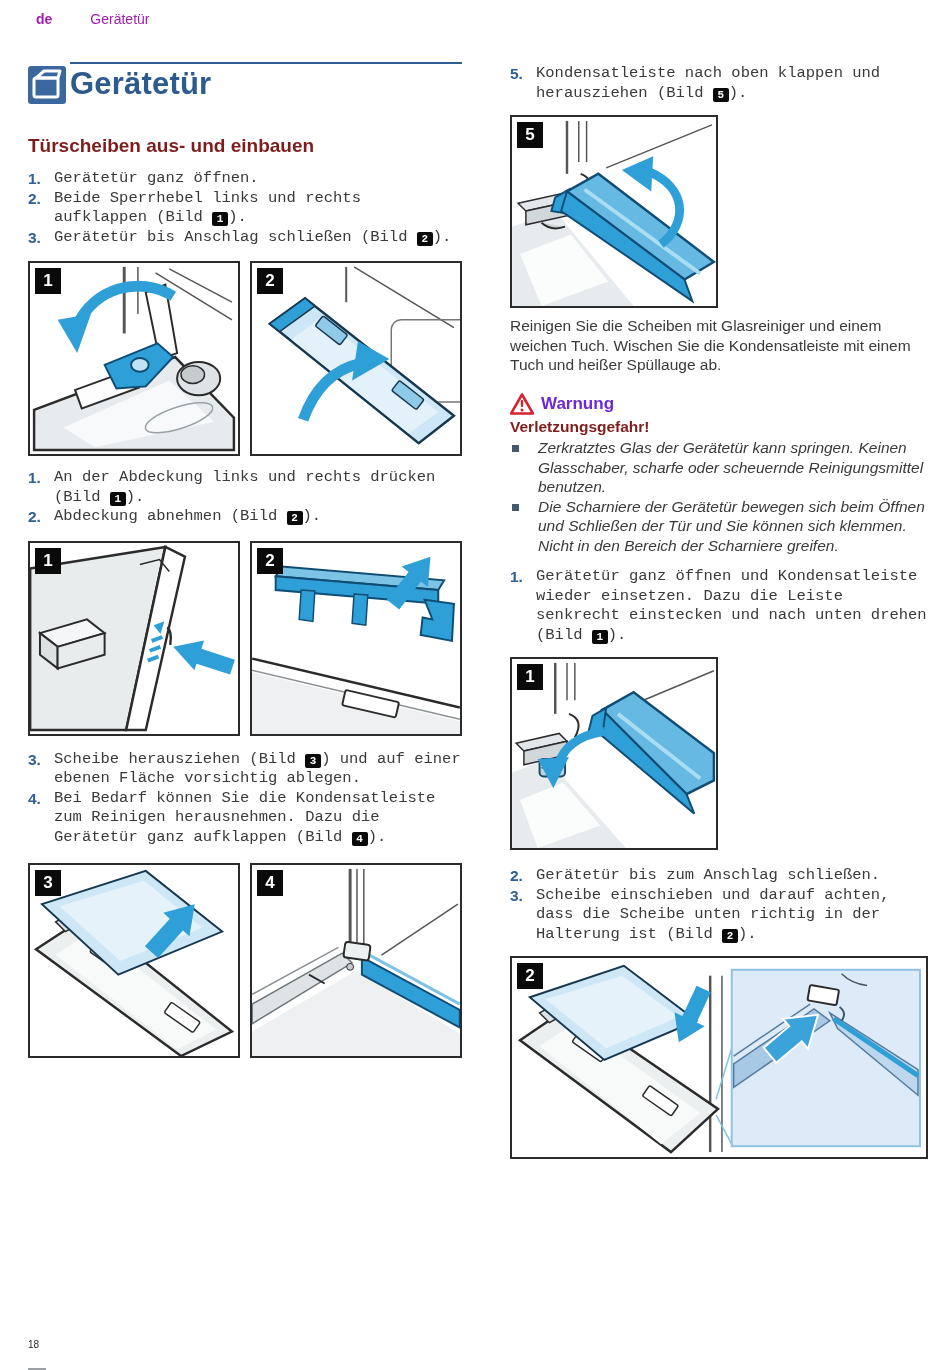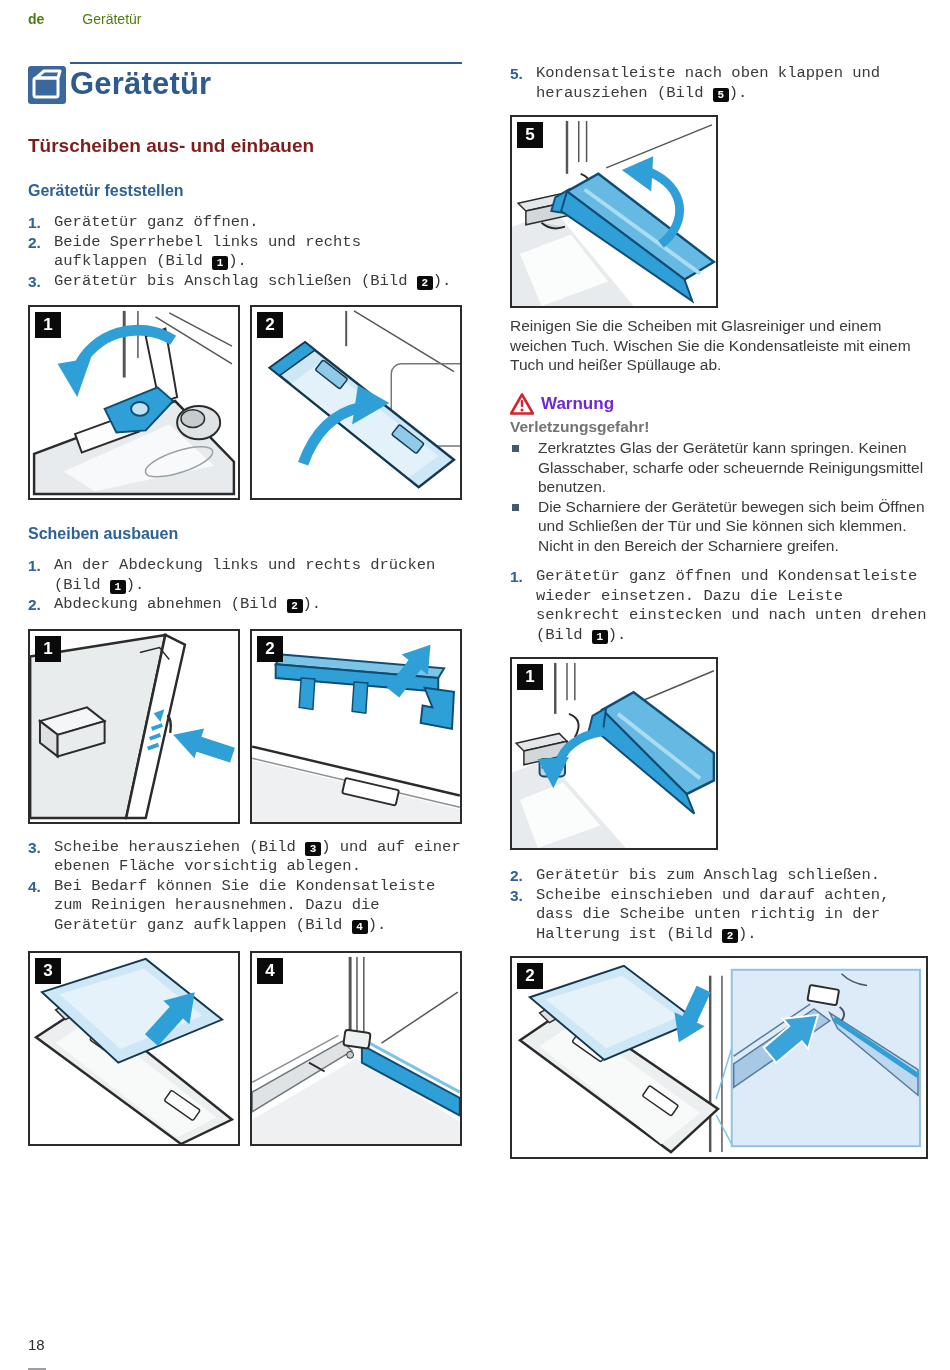--- a/index.html
+++ b/index.html
@@ -1,21 +1,21 @@
 <!DOCTYPE html>
 <html lang="de"><head>
 <meta charset="utf-8">
 <style>
   html,body{margin:0;padding:0;background:#ffffff;}
   body{
     width:950px;height:1370px;position:relative;overflow:hidden;
     font-family:"Liberation Sans","DejaVu Sans",sans-serif;
     color:#3a3a3a;font-size:15.5px;line-height:19.5px;
   }
-  .page-header{position:absolute;top:10px;left:28px;font-size:14px;color:#4d7c0f;}
+  .page-header{position:absolute;top:10px;left:36px;font-size:14px;color:#a21caf;}
   .page-header .lang{font-weight:bold;margin-right:38px;}
   .col-left{position:absolute;left:28px;top:58px;width:434px;}
   .col-right{position:absolute;left:510px;top:58px;width:420px;}
 
   
   .doc-title{display:flex;align-items:flex-start;margin:4px 0 0 0;}
   .door-icon-box{width:38px;height:38px;flex:0 0 38px;margin-top:4px;}
   .doc-title-right{flex:1;margin-left:4px;}
   .title-rule{border-top:2px solid #2e5e91;margin-bottom:2px;}
   h1{margin:0;font-size:31px;line-height:36px;color:#2d5b8e;font-weight:bold;letter-spacing:0.2px;}
@@ -43,26 +43,26 @@
   .figure svg{position:absolute;left:0;top:0;width:100%;height:100%;}
   .fig-badge{position:absolute;top:5px;left:5px;width:26px;height:26px;background:#0a0a0a;
              color:#fff;font-size:17px;font-weight:bold;display:flex;align-items:center;
              justify-content:center;z-index:2;}
 
   
   .warning{margin-top:18px;}
   .warn-head{display:flex;align-items:center;}
   .warn-tri{width:24px;height:22px;margin-right:7px;}
   .warn-title{font-size:17px;font-weight:bold;color:#6d28d9;}
-  .warn-sub{font-weight:bold;color:#737373;margin-top:2px;}
+  .warn-sub{font-weight:bold;color:#7f1d1d;margin-top:2px;}
   ul.warn-list{list-style:none;margin:2px 0 0 0;padding:0;}
-  ul.warn-list li{display:flex;}
+  ul.warn-list li{display:flex;font-style:italic;}
   ul.warn-list .sq{flex:0 0 28px;position:relative;}
   ul.warn-list .sq::before{content:"";position:absolute;left:2px;top:7px;width:7px;height:7px;background:#44596e;}
-  .page-number{position:absolute;left:28px;bottom:16px;font-size:15px;color:#2b2b2b;}
+  .page-number{position:absolute;left:28px;bottom:16px;font-size:10px;color:#2b2b2b;}
   .bottom-mark{position:absolute;left:28px;bottom:0;width:18px;height:2px;background:#9aa0a4;}
 </style>
 </head>
 <body>
 
 <div class="page-header">
   <span class="lang">de</span><span>Gerätetür</span>
 </div>
 
 <div class="col-left">
@@ -77,21 +77,20 @@
     </span>
     <div class="doc-title-right">
       <div class="title-rule"></div>
       <h1>Gerätetür</h1>
     </div>
   </div>
 
 
   <h2>Türscheiben aus- und einbauen</h2>
 
-  <h3>Gerätetür feststellen</h3>
   <ol class="steps">
     <li>
         <span class="num">1.</span>
         <span class="step-text"><span>Gerätetür ganz öffnen.</span><span></span></span>
       </li>
     <li>
         <span class="num">2.</span>
         <span class="step-text"><span>Beide Sperrhebel links und rechts aufklappen (Bild </span><span class="bild">1</span><span>).</span></span>
       </li>
     <li>
@@ -141,21 +140,20 @@
             <rect x="142" y="128" width="32" height="13" rx="2" fill="#8fcbe8" stroke="#16384f" stroke-width="1.5"></rect>
           </g>
         <g>
             <path d="M52 160 C64 126 84 108 112 102" fill="none" stroke="#2f9fd8" stroke-width="11"></path>
             <polygon points="108,80 140,98 102,120" fill="#2f9fd8"></polygon>
           </g>
       </svg>
     </div>
   </div>
 
-  <h3>Scheiben ausbauen</h3>
   <ol class="steps">
     <li>
         <span class="num">1.</span>
         <span class="step-text"><span>An der Abdeckung links und rechts drücken (Bild </span><span class="bild">1</span><span>).</span></span>
       </li>
     <li>
         <span class="num">2.</span>
         <span class="step-text"><span>Abdeckung abnehmen (Bild </span><span class="bild">2</span><span>).</span></span>
       </li>
   </ol>

